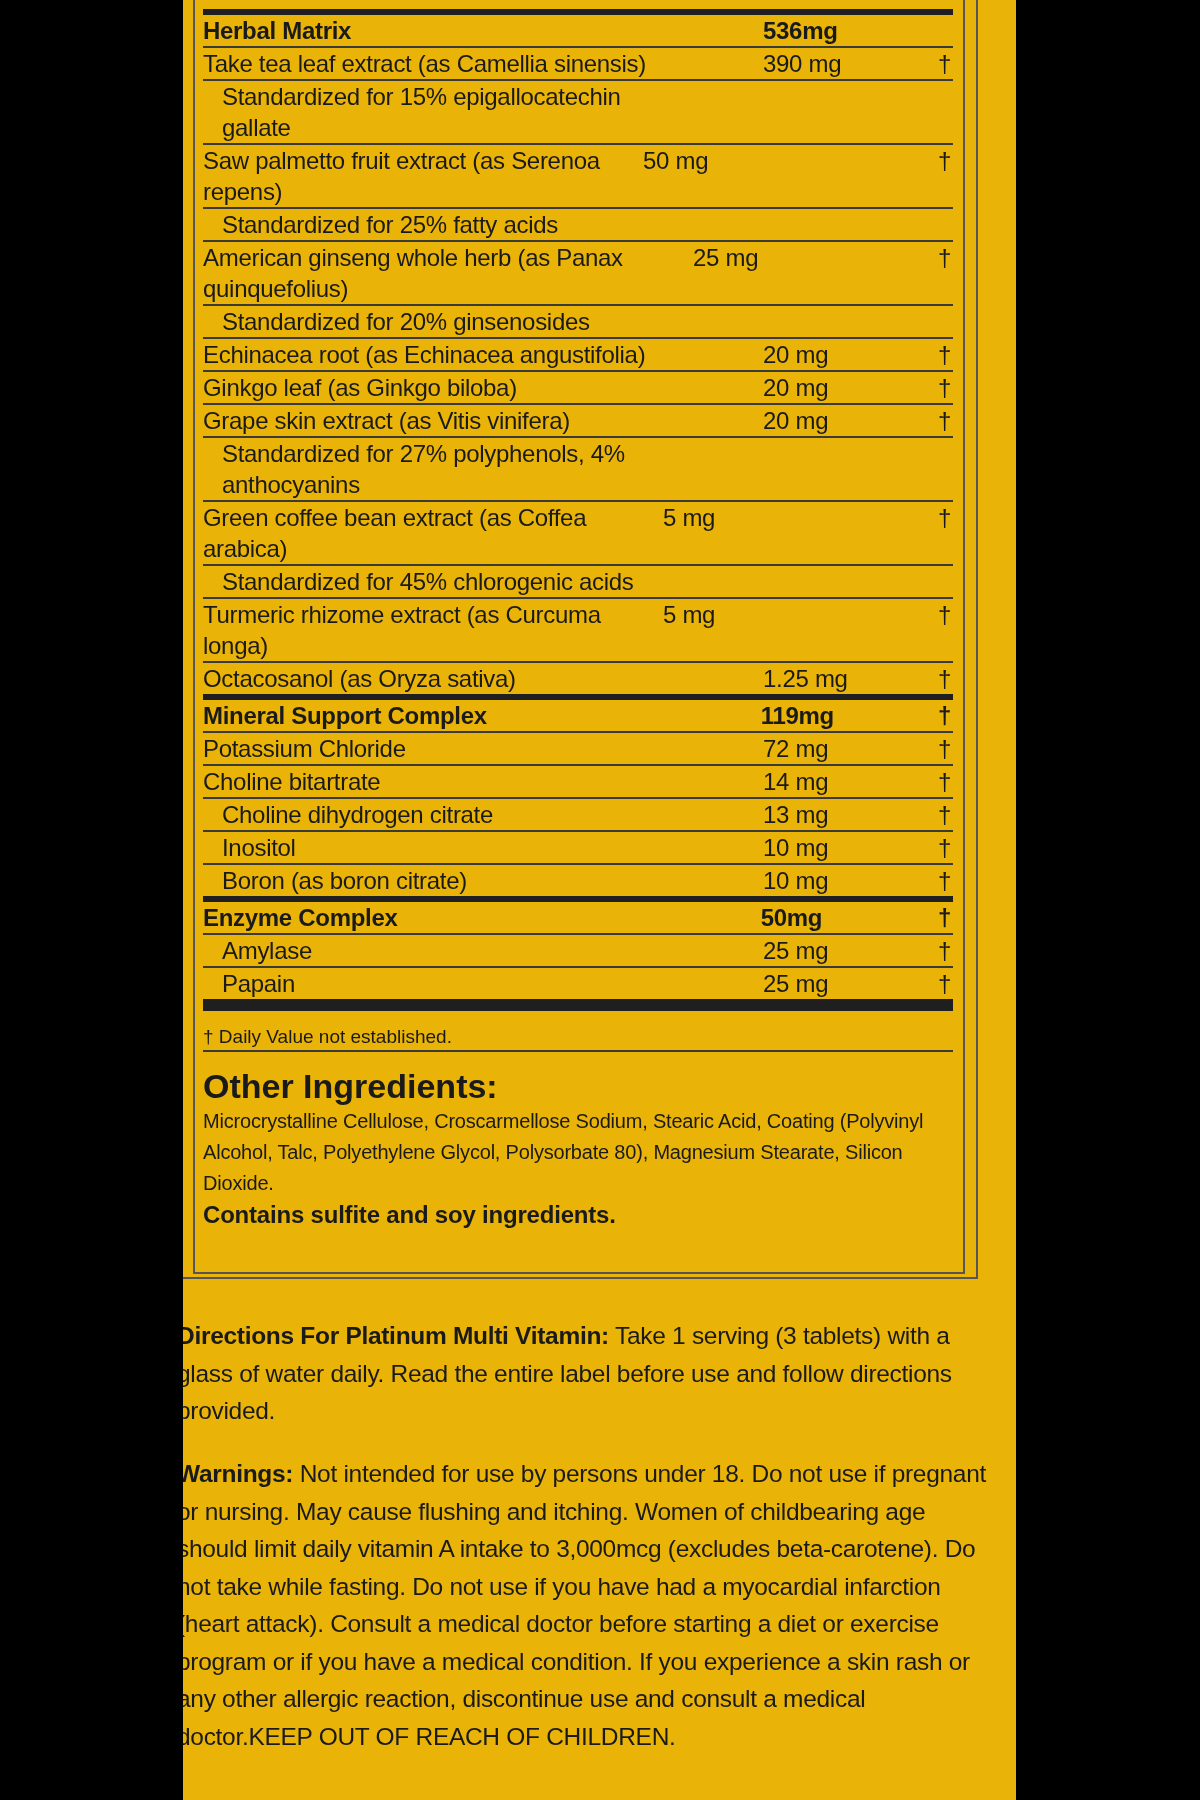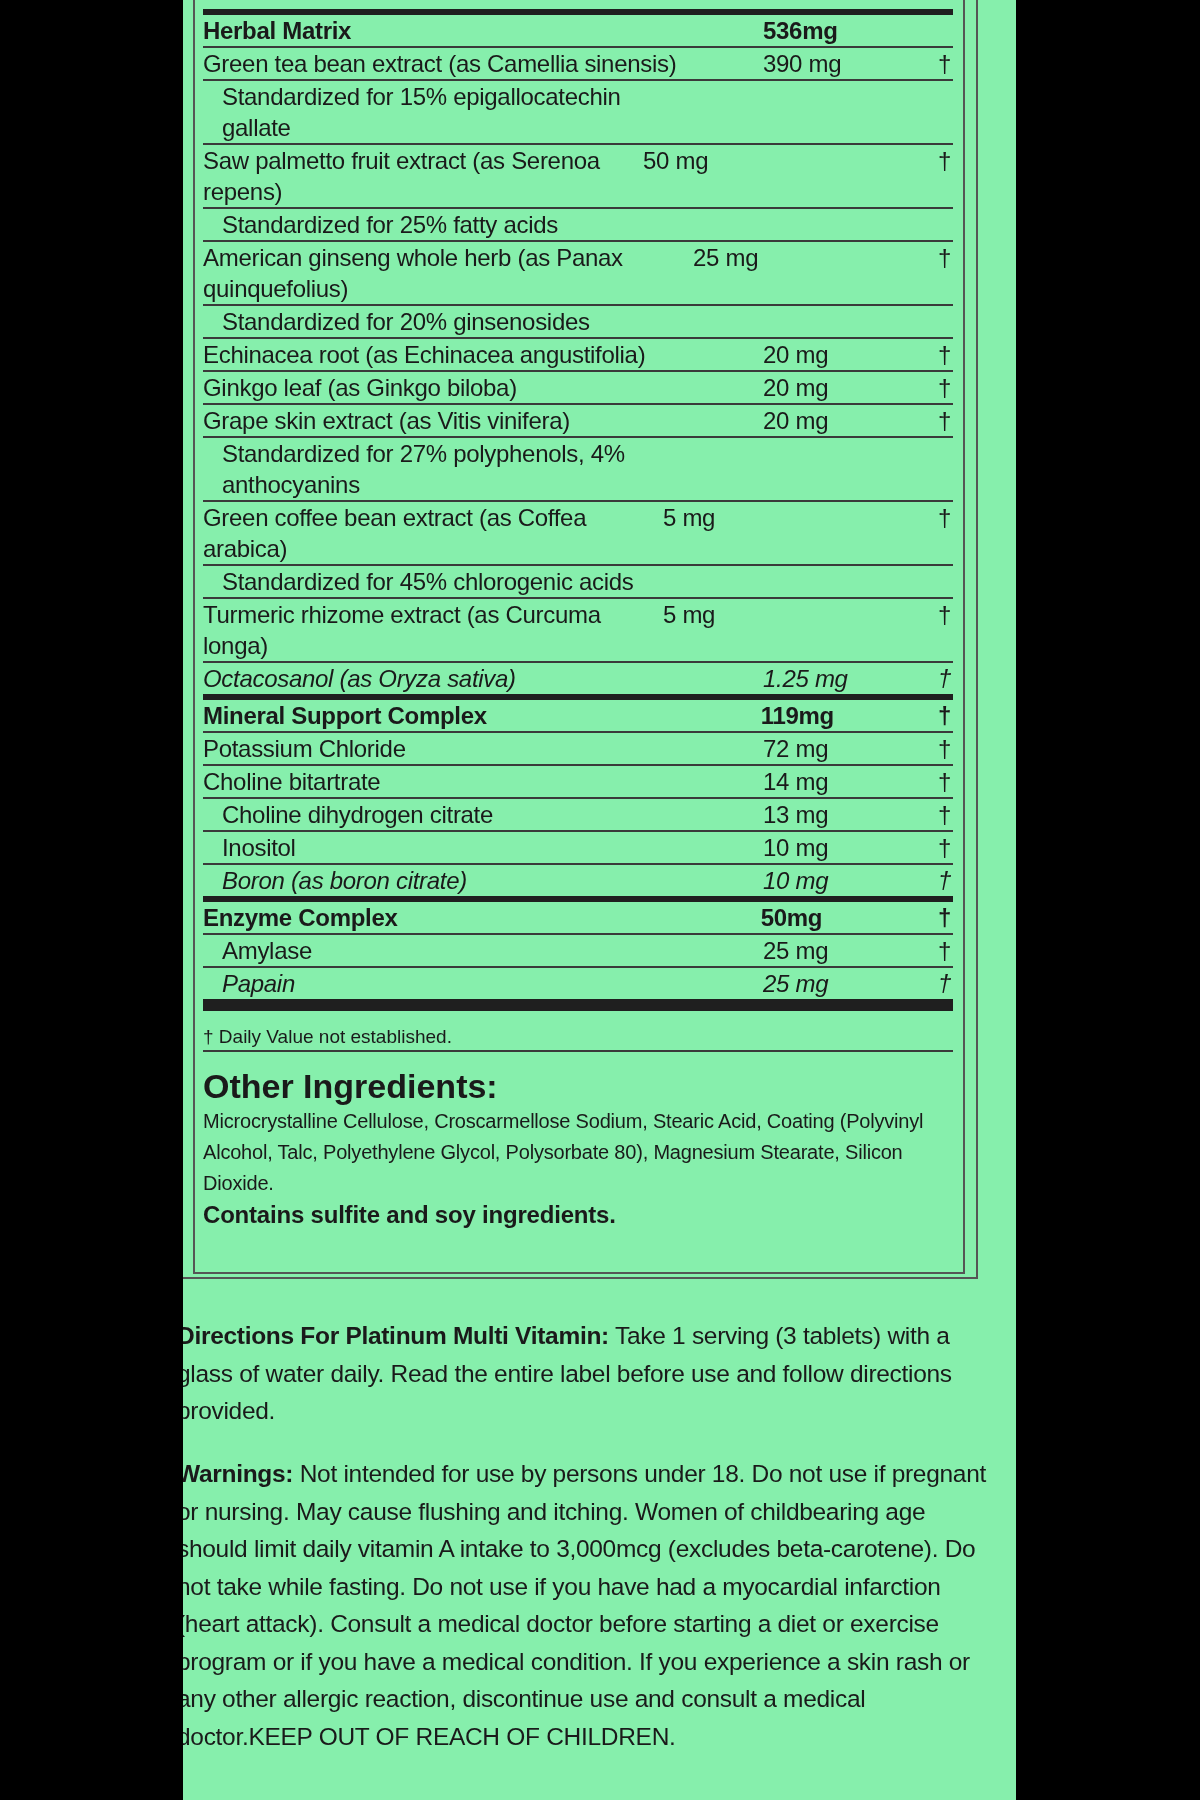--- a/index.html
+++ b/index.html
@@ -1,20 +1,20 @@
 <!DOCTYPE html>
 <html><head>
 <meta charset="utf-8">
 <style>
   * { box-sizing: border-box; margin: 0; padding: 0; }
   html, body { width: 1200px; height: 1800px; overflow: hidden; background: #000; }
   body { position: relative; font-family: "Liberation Sans", sans-serif; color: #1a1a1a; }
   .page {
     position: absolute; left: 183px; top: 0; width: 833px; height: 1800px;
-    background: #86efac; overflow: hidden;
+    background: #eab308; overflow: hidden;
   }
   .outer-box {
     position: absolute; left: -20px; top: -10px; width: 815px; height: 1289px;
     border: 2px solid #555; border-top: none;
   }
   .inner-box {
     position: absolute; left: 10px; top: -10px; width: 772px; height: 1284px;
     border: 2px solid #555; border-top: none;
   }
   .facts {
@@ -27,21 +27,21 @@
     font-size: 24px; line-height: 31px; letter-spacing: -0.3px;
   }
   .row .name { width: 560px; padding-left: 0; }
   .row.sub .name { padding-left: 19px; }
   .row .amt { width: 92px; text-align: left; white-space: nowrap; }
   .row .dv { flex: 1; text-align: right; padding-right: 2px; }
   .row.header { font-weight: bold; }
   .row.header .name { width: 560px; }
   .row.header .amt { width: 178px; text-align: left; }
   .row.header .dv { flex: 1; }
-  .row.last { border-bottom: none; font-style: italic; }
+  .row.last { border-bottom: none; }
   .footnote {
     font-size: 19px; line-height: 27px; border-bottom: 2.5px solid #3a3a3a; padding-top: 12px;
   }
   .other-title { font-size: 34px; font-weight: bold; line-height: 40px; margin-top: 14px; }
   .other-body { font-size: 20px; line-height: 31px; letter-spacing: -0.2px; }
   .other-bold { font-size: 24px; line-height: 31px; font-weight: bold; letter-spacing: -0.2px; }
   .para {
     position: absolute; left: -6px; width: 812px; font-size: 24.5px; line-height: 37.5px;
     letter-spacing: -0.3px; color: #1a1a1a;
   }
@@ -58,21 +58,21 @@
 
   <div class="facts">
     <div class="thick-bar"></div>
 
     <div class="row header">
       <span class="name">Herbal Matrix</span>
       <span class="amt">536mg</span>
       <span class="dv"></span>
     </div>
     <div class="row">
-        <span class="name">Green tea bean extract (as Camellia sinensis)</span>
+        <span class="name">Take tea leaf extract (as Camellia sinensis)</span>
         <span class="amt">390 mg</span>
         <span class="dv">†</span>
       </div>
     <div class="row sub">
         <span class="name" style="width:430px">Standardized for 15% epigallocatechin gallate</span>
         <span class="amt"></span>
         <span class="dv"></span>
       </div>
     <div class="row">
         <span class="name" style="width:440px">Saw palmetto fruit extract (as Serenoa repens)</span>

